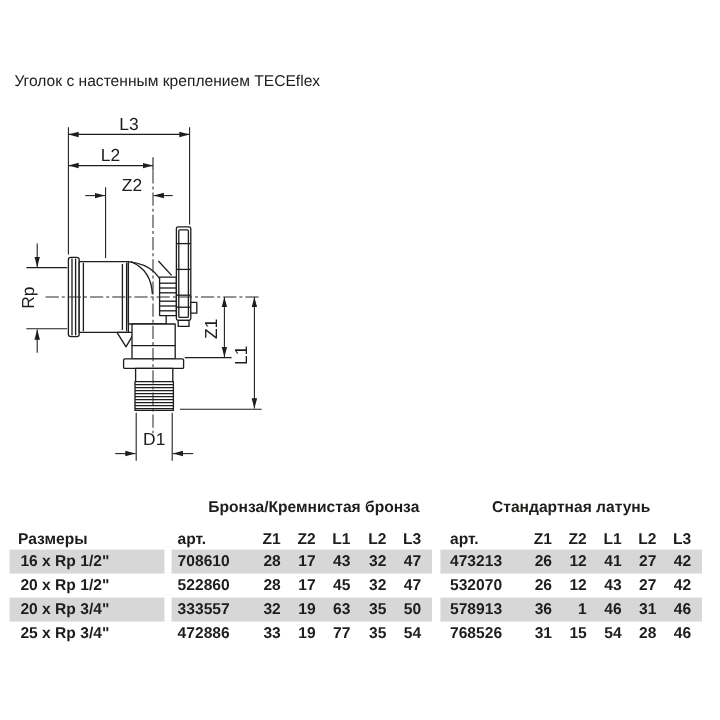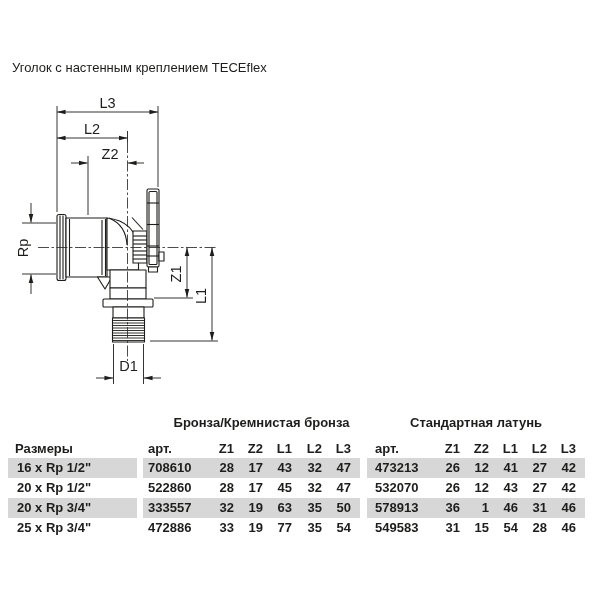--- a/index.html
+++ b/index.html
@@ -209,21 +209,21 @@
     </div>
 
     <div class="row" style="top:518px">
       <span class="cell size">25 x Rp 3/4"</span>
       <span class="cell art1">472886</span>
       <span class="cell num c1">33</span>
       <span class="cell num c2">19</span>
       <span class="cell num c3">77</span>
       <span class="cell num c4">35</span>
       <span class="cell num c5">54</span>
-      <span class="cell art2">549583</span>
+      <span class="cell art2">768526</span>
       <span class="cell num c6">31</span>
       <span class="cell num c7">15</span>
       <span class="cell num c8">54</span>
       <span class="cell num c9">28</span>
       <span class="cell num c10">46</span>
     </div>
   </div>
 </div>
 
 </body></html>

